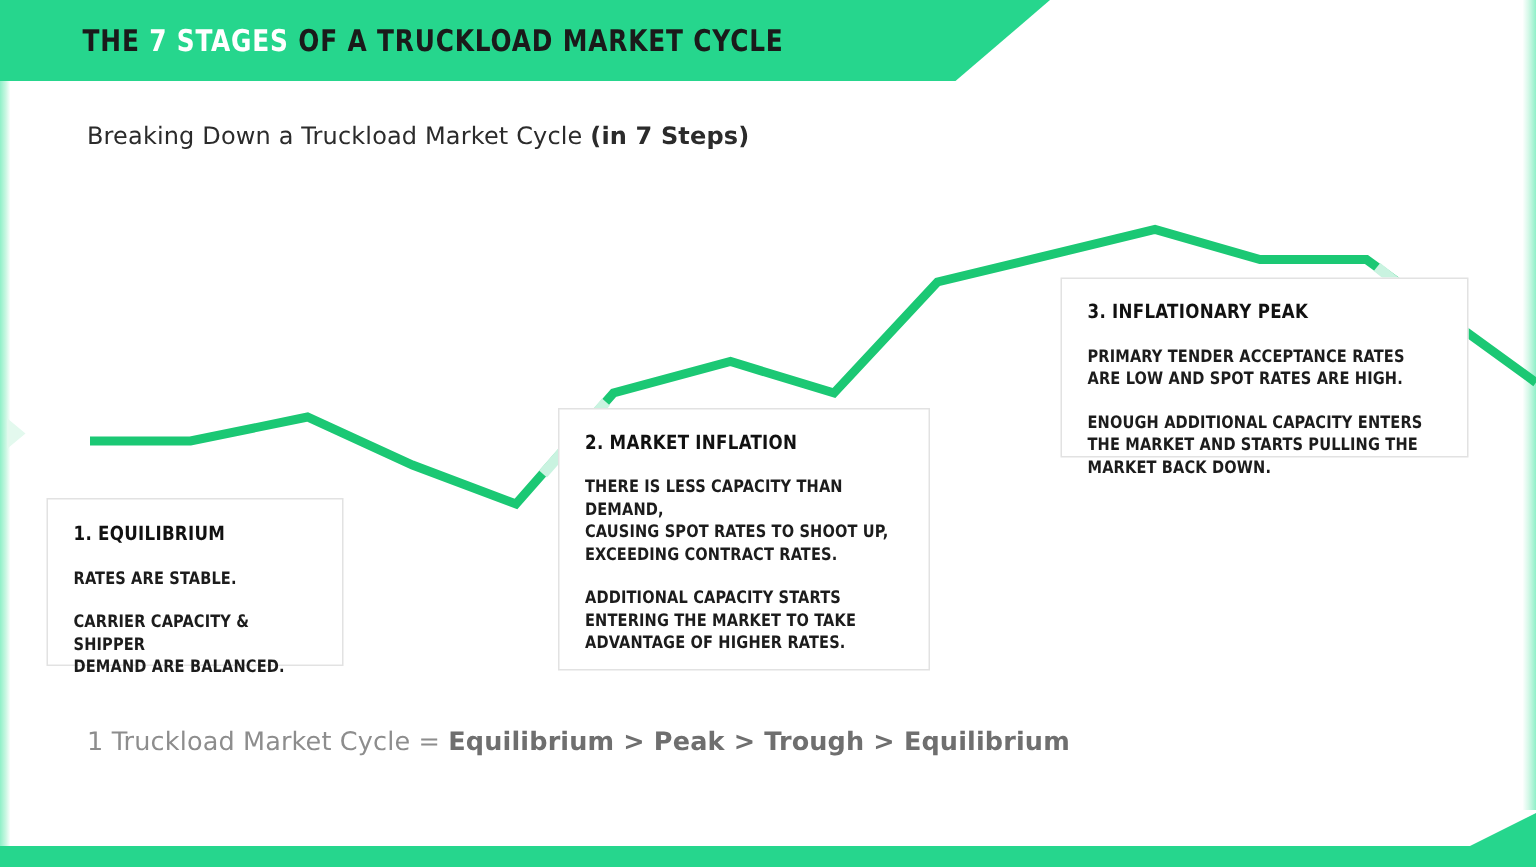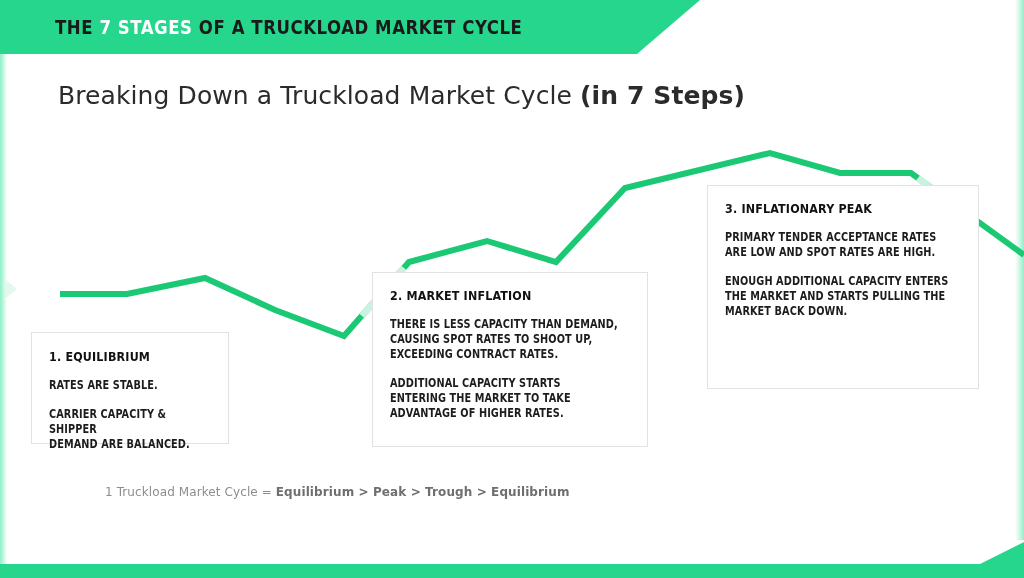--- a/index.html
+++ b/index.html
@@ -72,21 +72,21 @@
     width: 1024px; height: 36px;
     background: #26d68d;
     clip-path: polygon(0 22px, 980px 22px, 1024px 0, 1024px 36px, 0 36px);
   }
 
   
   .subtitle {
     position: absolute;
     left: 58px; top: 81px;
     font-family: "DejaVu Sans", sans-serif;
-    font-size: 25px;
+    font-size: 16px;
     color: #2b2b2b;
     letter-spacing: 0.1px;
     white-space: nowrap;
   }
   .subtitle .b { font-weight: bold; }
 
   
   .chart {
     position: absolute;
     left: 0; top: 0;
@@ -119,33 +119,32 @@
     line-height: 15px;
     letter-spacing: 0.1px;
     margin: 0 0 14px 0;
     white-space: pre-line;
     transform: scaleX(0.94);
     transform-origin: left center;
   }
   .callout-para:last-child { margin-bottom: 0; }
 
   #box1 { left: 31px;  top: 332px; width: 198px; height: 112px; padding: 16px 0 0 17px; }
-  #box2 { left: 372px; top: 272px; width: 276px; height: 175px; padding: 15px 0 0 17px; }
-  #box3 { left: 707px; top: 185px; width: 272px; height: 204px; padding: 15px 0 0 17px; }
+  #box2 { left: 372px; top: 272px; width: 248px; height: 175px; padding: 15px 0 0 17px; }
+  #box3 { left: 707px; top: 185px; width: 272px; height: 120px; padding: 15px 0 0 17px; }
 
   
   .caption {
     position: absolute;
     left: 58px; top: 485px;
     font-family: "DejaVu Sans", sans-serif;
-    font-size: 12px;
+    font-size: 17px;
     color: #8d8d8d;
     letter-spacing: 0.1px;
     white-space: nowrap;
-    margin-left: 47px;
   }
   .caption .b { font-weight: bold; color: #6f6f6f; }
 </style>
 </head>
 <body>
 
 <div id="stage">
 
   <div class="edge-left"></div>
   <div class="edge-right"></div>

